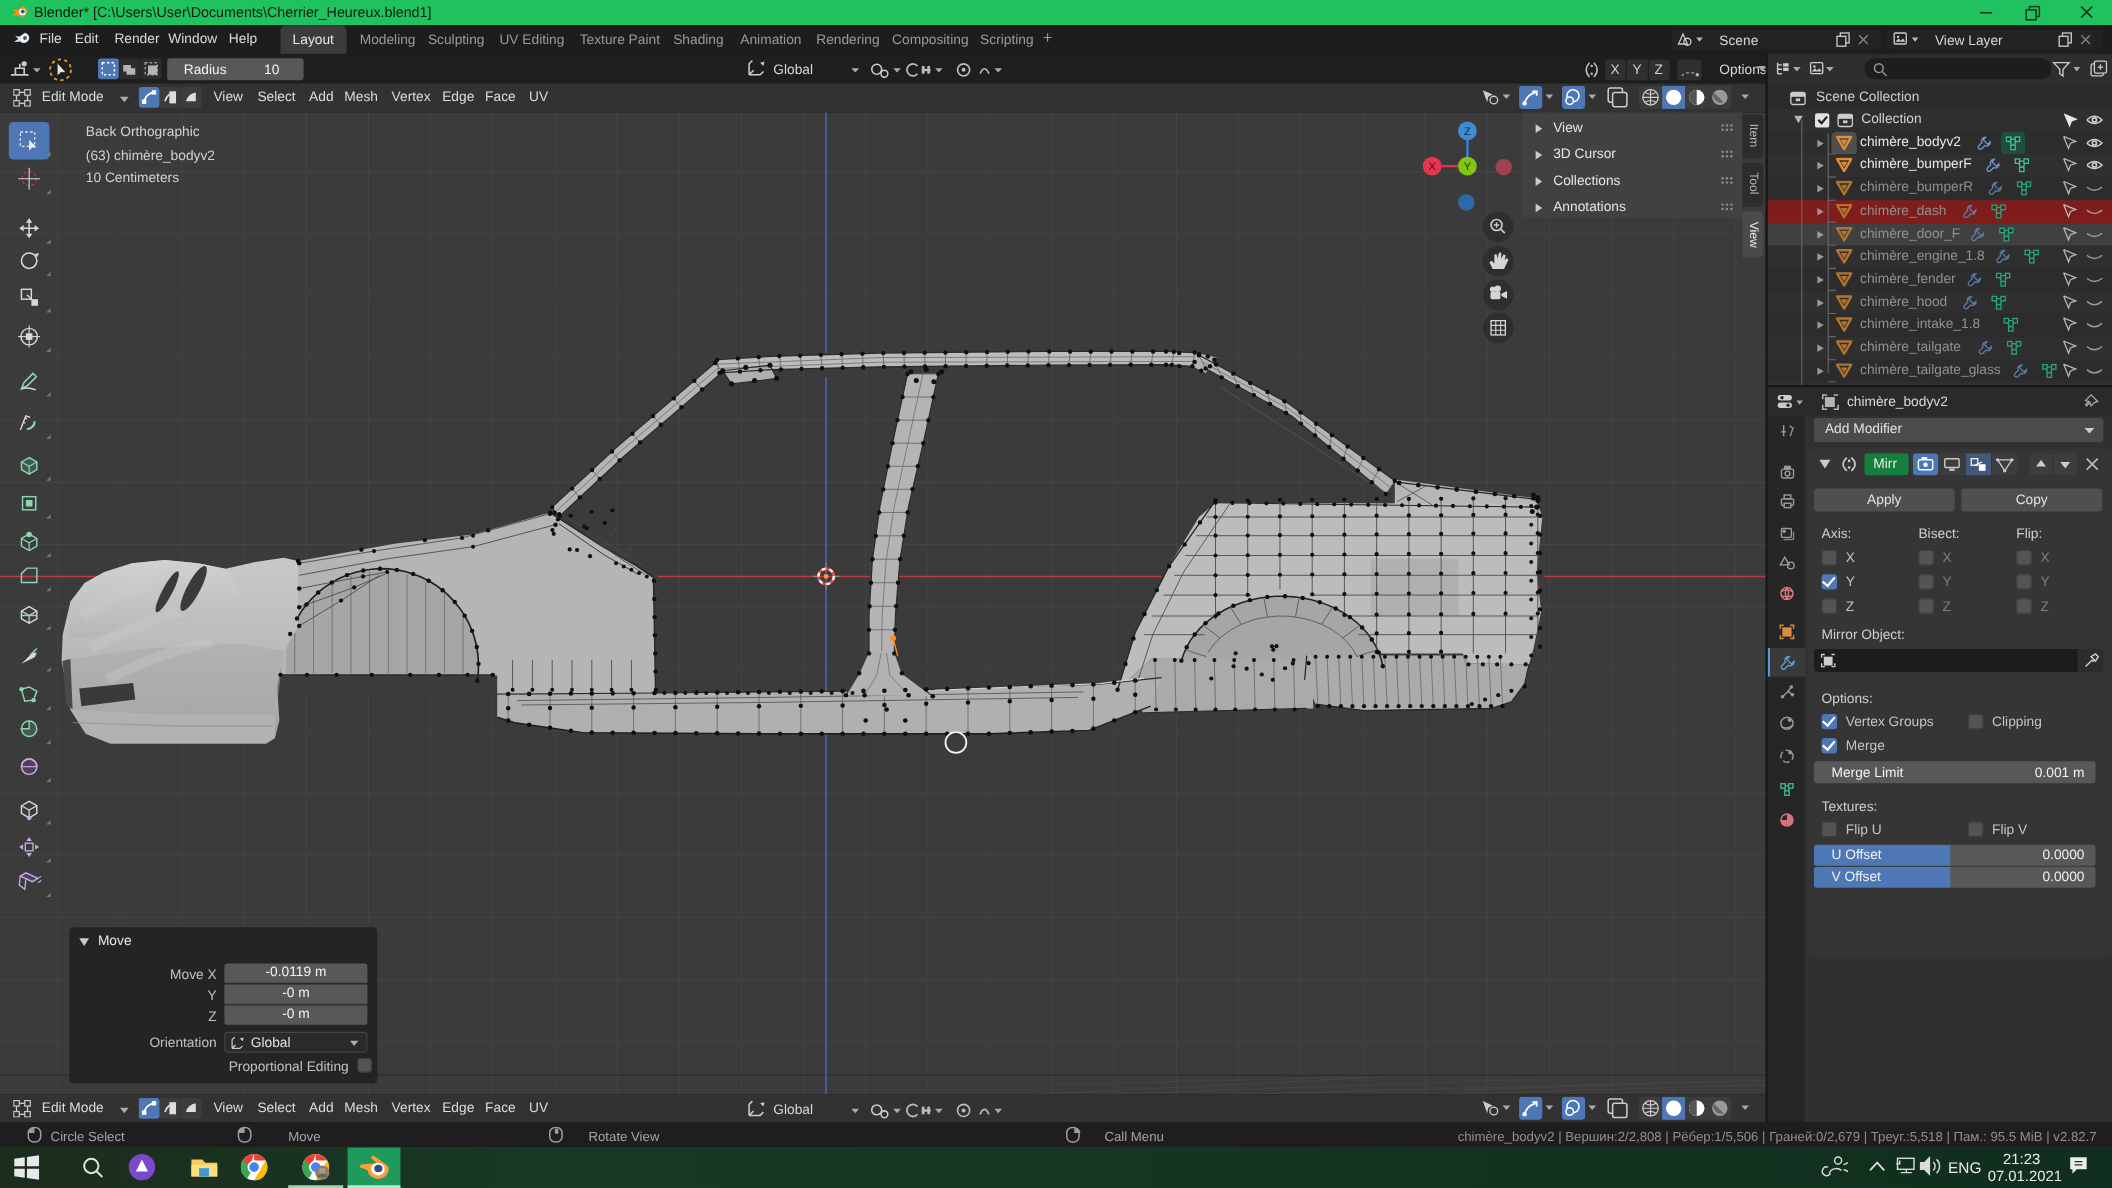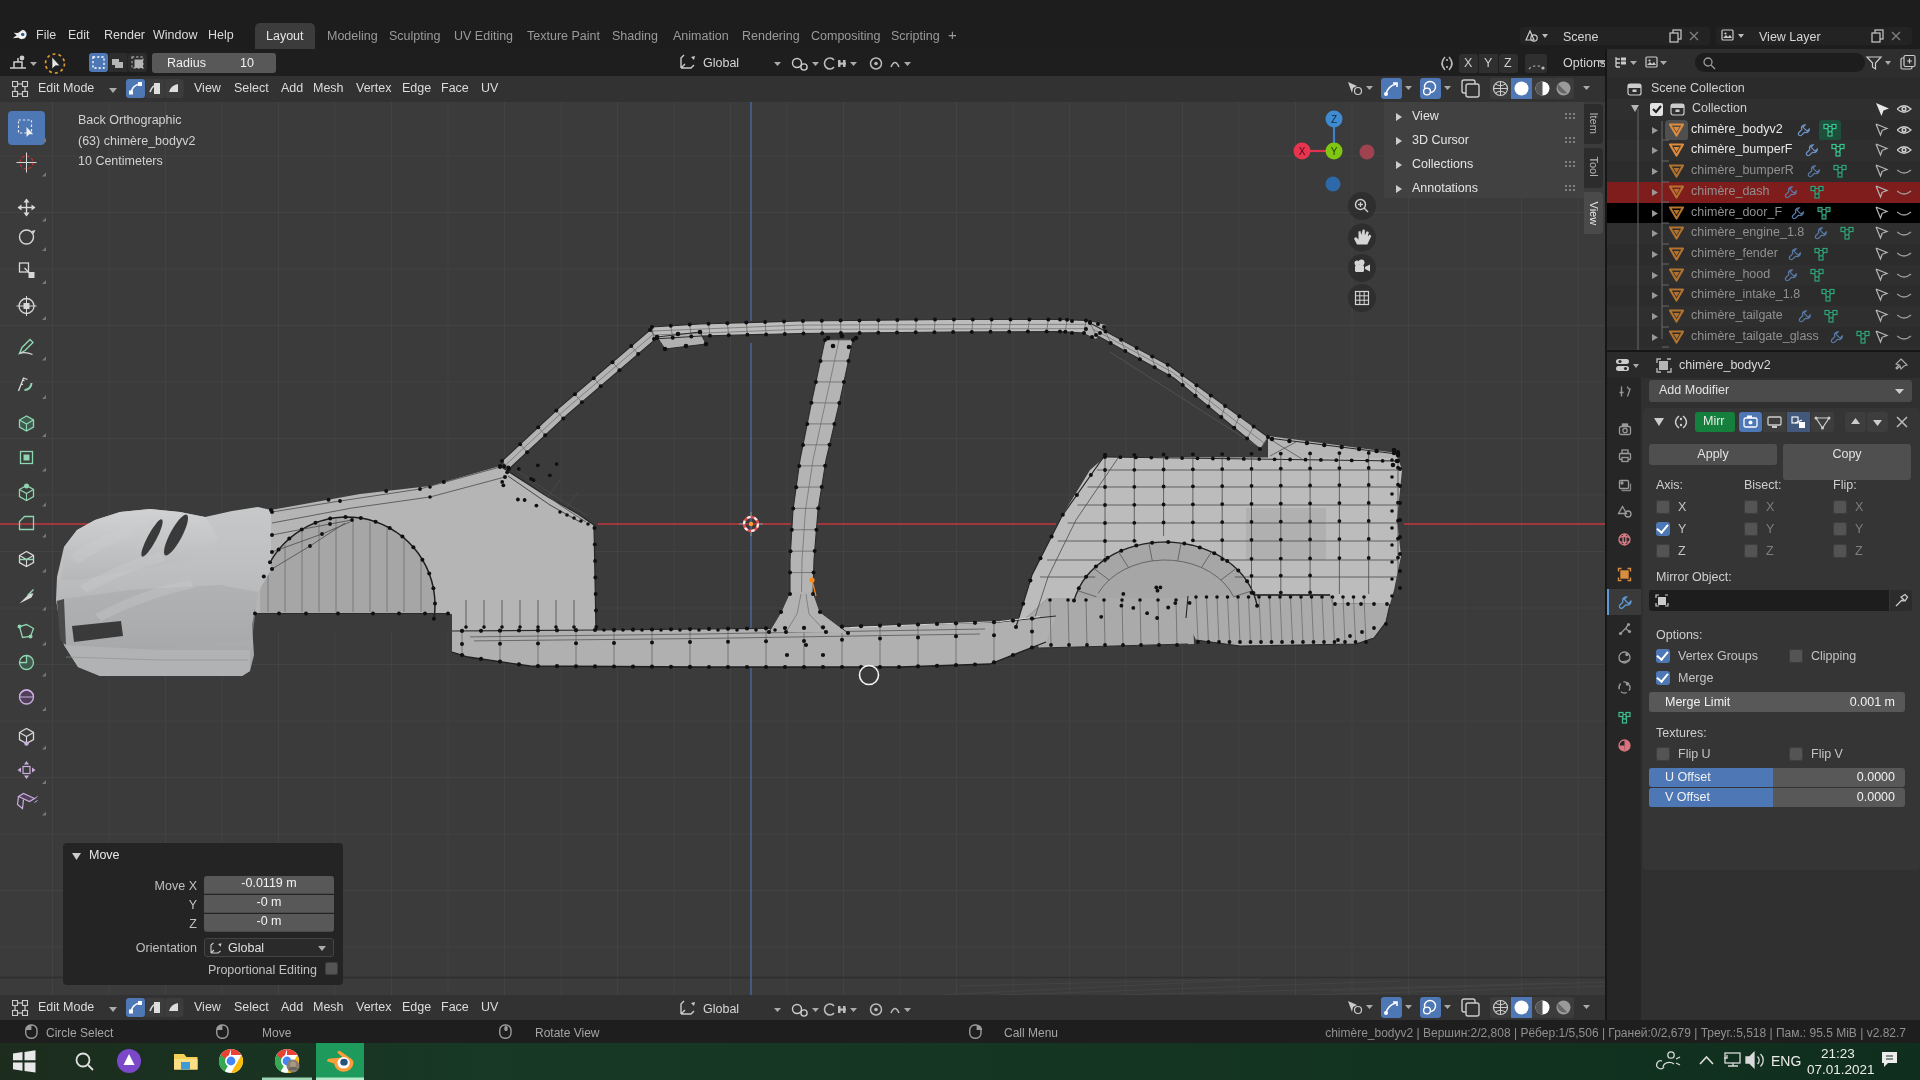--- a/index.html
+++ b/index.html
@@ -32,20 +32,34 @@
 .pbtn{position:absolute;background:#4f4f4f;border-radius:3px;color:#e2e2e2;text-align:center}
 .cb{position:absolute;width:14px;height:14px;border-radius:3px;background:#545454;box-shadow:inset 0 0 0 1px #3e3e3e}
 .cb.on{background:#4d77b5;box-shadow:none}
 .cb.on:after{content:"";position:absolute;left:3px;top:0px;width:5px;height:9px;border:solid #fff;border-width:0 2px 2px 0;transform:rotate(40deg)}
 .cblab{position:absolute;color:#c3c3c3}
 .cblab.dim{color:#7e7e7e}
 .slider{position:absolute;height:20px;background:#585858;border-radius:3px;color:#f1f1f1}
 svg{display:block}
 </style></head><body>
 <div id="page">
+    <div id="title" class="abs">
+      <svg class="abs" style="left:10px;top:3px" width="17" height="17" viewBox="0 0 20 20">
+<path d="M12.5 3.2 L7 7.2 L2 6.9 L5.5 9.8 L1 13.2 L7.5 12.6 A5.6 5.6 0 1 0 12.5 3.2 Z" fill="#ff9021"></path>
+<circle cx="12.2" cy="9.3" r="3.4" fill="#fff"></circle>
+        <circle cx="12.6" cy="8.8" r="2.1" fill="#2b5c8a"></circle>
+      </svg>
+      <div class="t">Blender* [C:\Users\User\Documents\Cherrier_Heureux.blend1]</div>
+      <svg class="abs" style="left:1780px;top:0" width="140" height="23">
+<line x1="20" y1="11.5" x2="31" y2="11.5" stroke="#123319" stroke-width="1.4"></line>
+<rect x="65" y="6" width="9" height="9" fill="none" stroke="#123319" stroke-width="1.3"></rect>
+<rect x="62" y="9" width="9" height="9" fill="#20c15f" stroke="#123319" stroke-width="1.3"></rect>
+<path d="M112 6 L122 16 M122 6 L112 16" stroke="#123319" stroke-width="1.4"></path>
+      </svg>
+    </div>
     <div id="topbar" class="abs">
       <svg class="abs" style="left:12px;top:4px" width="17" height="17" viewBox="0 0 20 20">
 <path d="M12.5 3.2 L7 7.2 L2 6.9 L5.5 9.8 L1 13.2 L7.5 12.6 A5.6 5.6 0 1 0 12.5 3.2 Z" fill="#e8e8e8"></path>
 <circle cx="12.2" cy="9.3" r="3.4" fill="#fff"></circle>
         <circle cx="12.6" cy="8.8" r="2.1" fill="#2b5c8a"></circle>
       </svg>
       <div class="menu" style="left:36px">File</div>
       <div class="menu" style="left:68px">Edit</div>
       <div class="menu" style="left:104px">Render</div>
       <div class="menu" style="left:153px">Window</div>
@@ -1587,21 +1601,21 @@
             <rect x="5" y="9" width="4" height="4" fill="#2b2b2b"></rect>
           </g>
         </svg>
         <svg class="abs" style="left:268px;top:3px" width="16" height="16">
           <path d="M1 1 l4.5 11 l1.7 -4.7 M1 1 l11 4.5 l-4.7 1.7" fill="none" stroke="#b5b5b5" stroke-width="1.2"></path>
         </svg>
         <svg class="abs" style="left:290px;top:4px" width="16" height="12">
           <path d="M0 5 Q7 11 14 5" fill="none" stroke="#9a9a9a" stroke-width="1.3"></path>
         </svg>
       </div>
-      <div class="orow" style="top:154px;background:#000000;height:21px">
+      <div class="orow" style="top:154px;background:#404040;height:21px">
         <svg class="abs" style="left:45px;top:7px" width="8" height="8">
           <path d="M0 0 l6 3.5 l-6 3.5 Z" fill="#999"></path>
         </svg>
         <svg class="abs" style="left:62px;top:3px" width="15" height="14">
           <path d="M1 1.5 h13 l-6.5 11 Z" fill="none" stroke="#b4722f" stroke-width="2.2" stroke-linejoin="round"></path>
           <path d="M4.5 4.0 h6 l-3 5 Z" fill="#b4722f"></path>
         </svg>
         <span style="position:absolute;left:84px;top:2px;color:#909090">chimère_door_F</span>
         <svg class="abs" style="left:184px;top:3px" width="15" height="15">
           <g transform="translate(0,0) scale(1.0)" fill="none" stroke="#5a7aa6" stroke-width="1.2">
@@ -1987,21 +2001,21 @@
       <svg class="abs" style="left:238px;top:60px" width="44" height="21">
 <rect x="0" y="0" width="21" height="20" rx="3" fill="#3d3d3d"></rect>
         <rect x="22" y="0" width="21" height="20" rx="3" fill="#3d3d3d"></rect>
 <path d="M6 12 l4.5 -6 l4.5 6 Z" fill="#ccc"></path>
         <path d="M28 8 l4.5 6 l4.5 -6 Z" fill="#ccc"></path>
       </svg>
       <svg class="abs" style="left:288px;top:63px" width="16" height="16">
         <path d="M2 2 l10 10 M12 2 L2 12" stroke="#bbb" stroke-width="1.5"></path>
       </svg>
       <div class="pbtn" style="left:42px;top:92px;width:128px;height:21px;line-height:21px">Apply</div>
-      <div class="pbtn" style="left:176px;top:92px;width:128px;height:36px;line-height:21px">Copy</div>
+      <div class="pbtn" style="left:176px;top:92px;width:128px;height:21px;line-height:21px">Copy</div>
       <div class="abs" style="left:49px;top:126px;color:#cfcfcf">Axis:</div>
       <div class="abs" style="left:137px;top:126px;color:#cfcfcf">Bisect:</div>
       <div class="abs" style="left:226px;top:126px;color:#cfcfcf">Flip:</div>
       <div class="cb" style="left:49px;top:148px"></div>
       <div class="cblab" style="left:71px;top:148px">X</div>
       <div class="cb" style="left:137px;top:148px"></div>
       <div class="cblab dim" style="left:159px;top:148px">X</div>
       <div class="cb" style="left:226px;top:148px"></div>
       <div class="cblab dim" style="left:248px;top:148px">X</div>
       <div class="cb on" style="left:49px;top:170px"></div>

